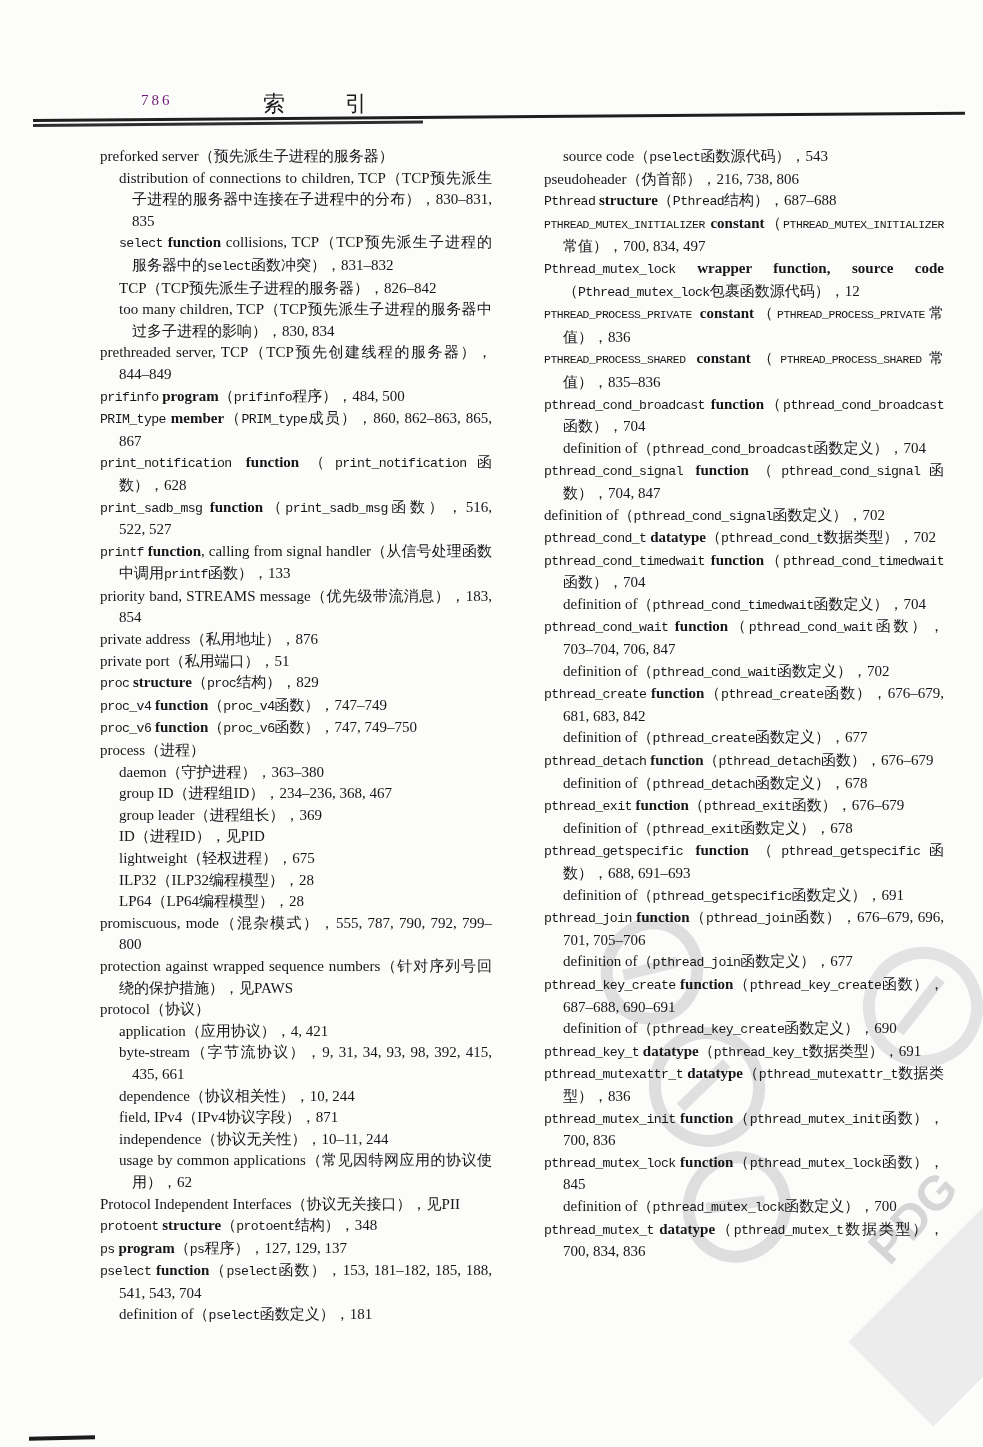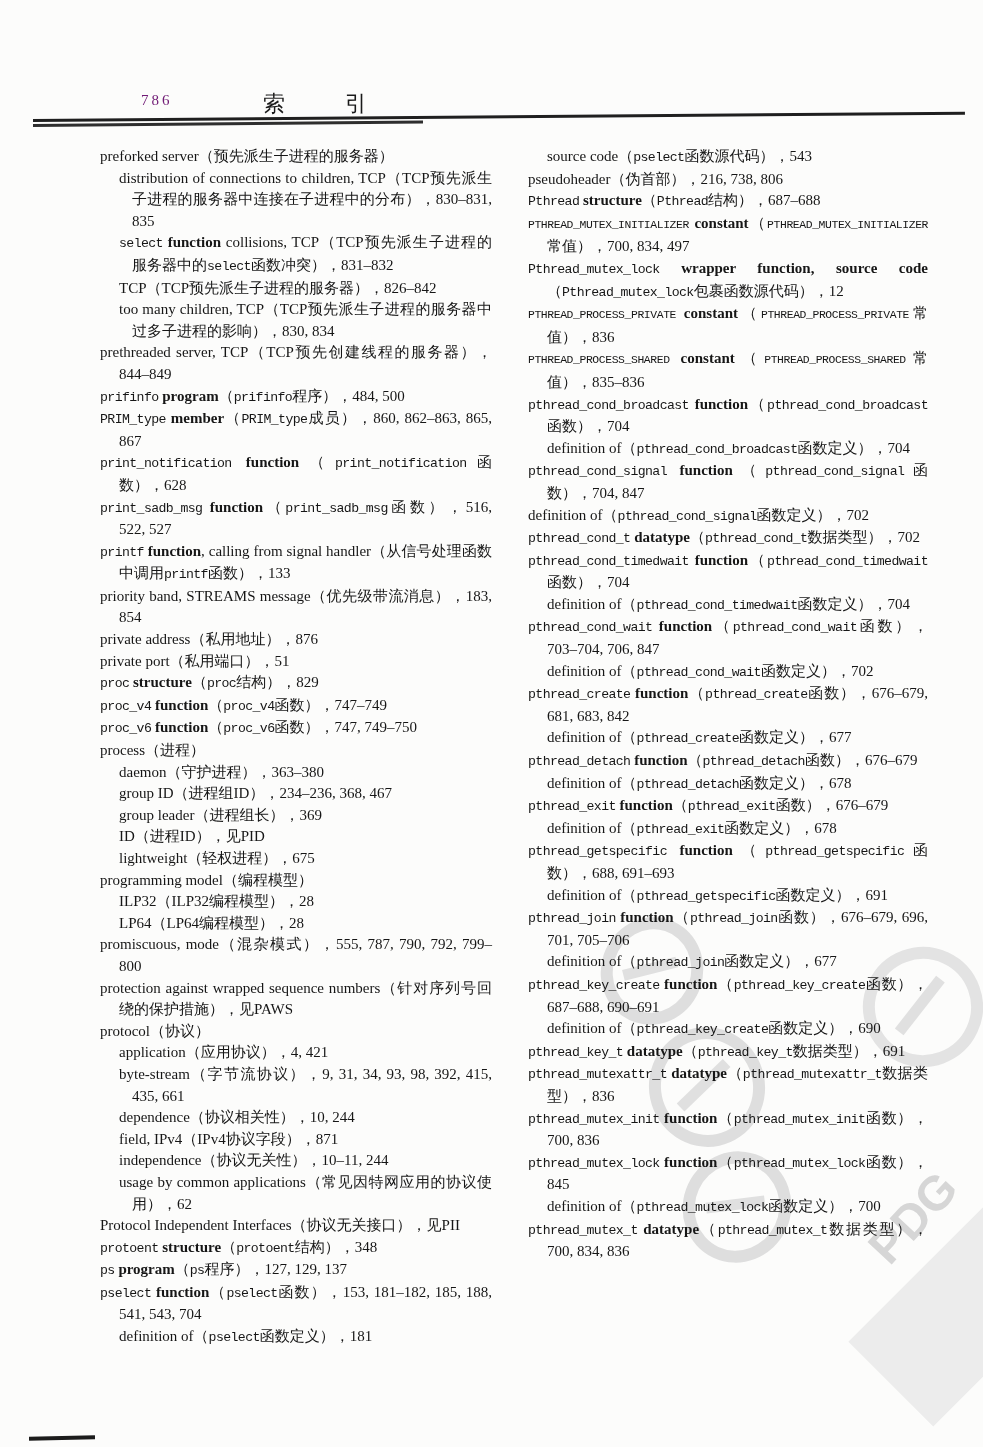--- a/index.html
+++ b/index.html
@@ -28,21 +28,21 @@
     background: #1f1f1f; transform: rotate(-0.45deg); transform-origin: left center;
     z-index: 2;
   }
   .header-rule-2 {
     position: absolute; left: 33px; top: 124px; width: 390px; height: 3px;
     background: #2e2e2e; transform: rotate(-0.5deg); transform-origin: left center;
     z-index: 2;
   }
   .columns {
     position: absolute; top: 146px; left: 100px;
-    display: flex; gap: 36px; z-index: 1;
+    display: flex; gap: 52px; z-index: 1;
   }
   .col { width: 392px; }
   .col.right { width: 400px; }
   .entry {
     margin: 0;
     font-size: 15px; line-height: 21.6px;
     text-align: justify;
     color: #161616;
   }
   .entry.i0 { padding-left: 19px; text-indent: -19px; }
@@ -121,21 +121,20 @@
       <p class="entry i0"><span class="seg-plain">private port（私用端口），51</span></p>
       <p class="entry i0"><span class="seg-code">proc</span><span class="seg-plain"> </span><span class="seg-bold">structure</span><span class="seg-plain">（</span><span class="seg-code">proc</span><span class="seg-plain">结构），829</span></p>
       <p class="entry i0"><span class="seg-code">proc_v4</span><span class="seg-plain"> </span><span class="seg-bold">function</span><span class="seg-plain">（</span><span class="seg-code">proc_v4</span><span class="seg-plain">函数），747–749</span></p>
       <p class="entry i0"><span class="seg-code">proc_v6</span><span class="seg-plain"> </span><span class="seg-bold">function</span><span class="seg-plain">（</span><span class="seg-code">proc_v6</span><span class="seg-plain">函数），747, 749–750</span></p>
       <p class="entry i0"><span class="seg-plain">process（进程）</span></p>
       <p class="entry i1"><span class="seg-plain">daemon（守护进程），363–380</span></p>
       <p class="entry i1"><span class="seg-plain">group ID（进程组ID），234–236, 368, 467</span></p>
       <p class="entry i1"><span class="seg-plain">group leader（进程组长），369</span></p>
       <p class="entry i1"><span class="seg-plain">ID（进程ID），见PID</span></p>
       <p class="entry i1"><span class="seg-plain">lightweight（轻权进程），675</span></p>
-      <p class="entry i0"><span class="seg-plain">programming model（编程模型）</span></p>
       <p class="entry i1"><span class="seg-plain">ILP32（ILP32编程模型），28</span></p>
       <p class="entry i1"><span class="seg-plain">LP64（LP64编程模型），28</span></p>
       <p class="entry i0"><span class="seg-plain">promiscuous, mode（混杂模式），555, 787, 790, 792, 799–800</span></p>
       <p class="entry i0"><span class="seg-plain">protection against wrapped sequence numbers（针对序列号回绕的保护措施），见PAWS</span></p>
       <p class="entry i0"><span class="seg-plain">protocol（协议）</span></p>
       <p class="entry i1"><span class="seg-plain">application（应用协议），4, 421</span></p>
       <p class="entry i1"><span class="seg-plain">byte-stream（字节流协议），9, 31, 34, 93, 98, 392, 415, 435, 661</span></p>
       <p class="entry i1"><span class="seg-plain">dependence（协议相关性），10, 244</span></p>
       <p class="entry i1"><span class="seg-plain">field, IPv4（IPv4协议字段），871</span></p>
       <p class="entry i1"><span class="seg-plain">independence（协议无关性），10–11, 244</span></p>

